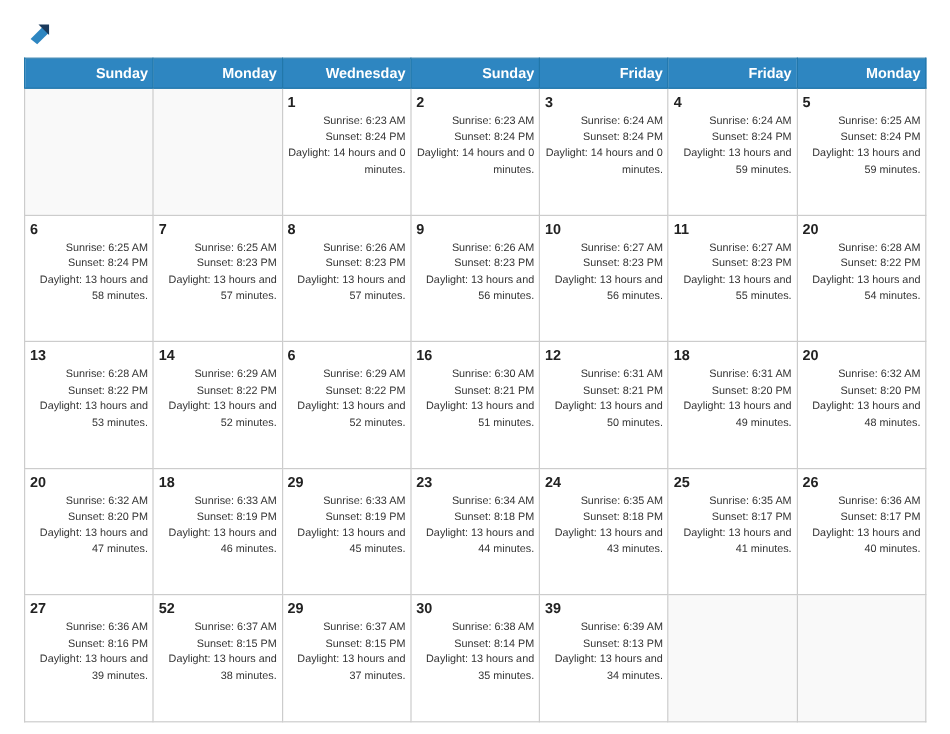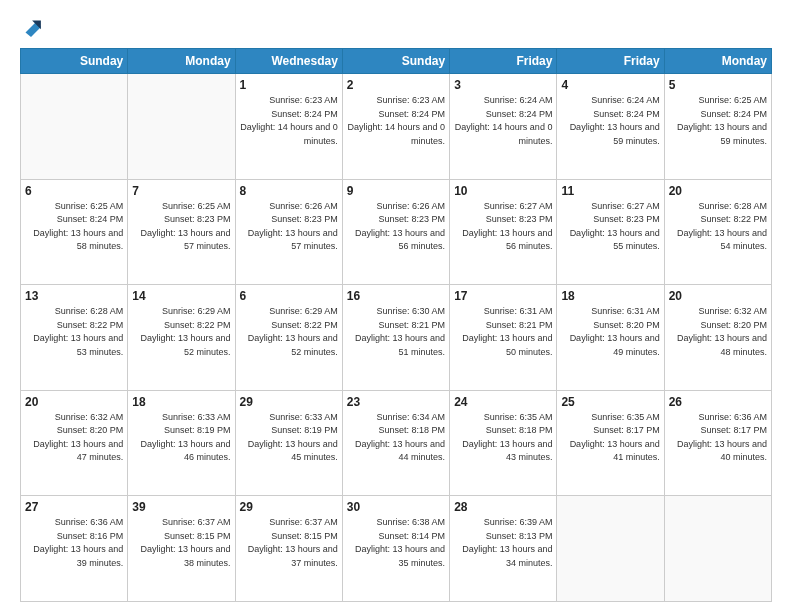--- a/index.html
+++ b/index.html
@@ -194,21 +194,21 @@
           </td>
           <td>
             <span class="day-number">6</span>
             <div class="day-info">Sunrise: 6:29 AM<br>Sunset: 8:22 PM<br>Daylight: 13 hours and 52 minutes.</div>
           </td>
           <td>
             <span class="day-number">16</span>
             <div class="day-info">Sunrise: 6:30 AM<br>Sunset: 8:21 PM<br>Daylight: 13 hours and 51 minutes.</div>
           </td>
           <td>
-            <span class="day-number">17</span>
+            <span class="day-number">12</span>
             <div class="day-info">Sunrise: 6:31 AM<br>Sunset: 8:21 PM<br>Daylight: 13 hours and 50 minutes.</div>
           </td>
           <td>
             <span class="day-number">18</span>
             <div class="day-info">Sunrise: 6:31 AM<br>Sunset: 8:20 PM<br>Daylight: 13 hours and 49 minutes.</div>
           </td>
           <td>
             <span class="day-number">20</span>
             <div class="day-info">Sunrise: 6:32 AM<br>Sunset: 8:20 PM<br>Daylight: 13 hours and 48 minutes.</div>
           </td>
@@ -242,33 +242,33 @@
             <span class="day-number">26</span>
             <div class="day-info">Sunrise: 6:36 AM<br>Sunset: 8:17 PM<br>Daylight: 13 hours and 40 minutes.</div>
           </td>
         </tr>
         <tr>
           <td>
             <span class="day-number">27</span>
             <div class="day-info">Sunrise: 6:36 AM<br>Sunset: 8:16 PM<br>Daylight: 13 hours and 39 minutes.</div>
           </td>
           <td>
-            <span class="day-number">39</span>
+            <span class="day-number">52</span>
             <div class="day-info">Sunrise: 6:37 AM<br>Sunset: 8:15 PM<br>Daylight: 13 hours and 38 minutes.</div>
           </td>
           <td>
             <span class="day-number">29</span>
             <div class="day-info">Sunrise: 6:37 AM<br>Sunset: 8:15 PM<br>Daylight: 13 hours and 37 minutes.</div>
           </td>
           <td>
             <span class="day-number">30</span>
             <div class="day-info">Sunrise: 6:38 AM<br>Sunset: 8:14 PM<br>Daylight: 13 hours and 35 minutes.</div>
           </td>
           <td>
-            <span class="day-number">28</span>
+            <span class="day-number">39</span>
             <div class="day-info">Sunrise: 6:39 AM<br>Sunset: 8:13 PM<br>Daylight: 13 hours and 34 minutes.</div>
           </td>
           <td class="empty"></td>
           <td class="empty"></td>
         </tr>
       </tbody>
   </table>
 </div>
 
 </body></html>

